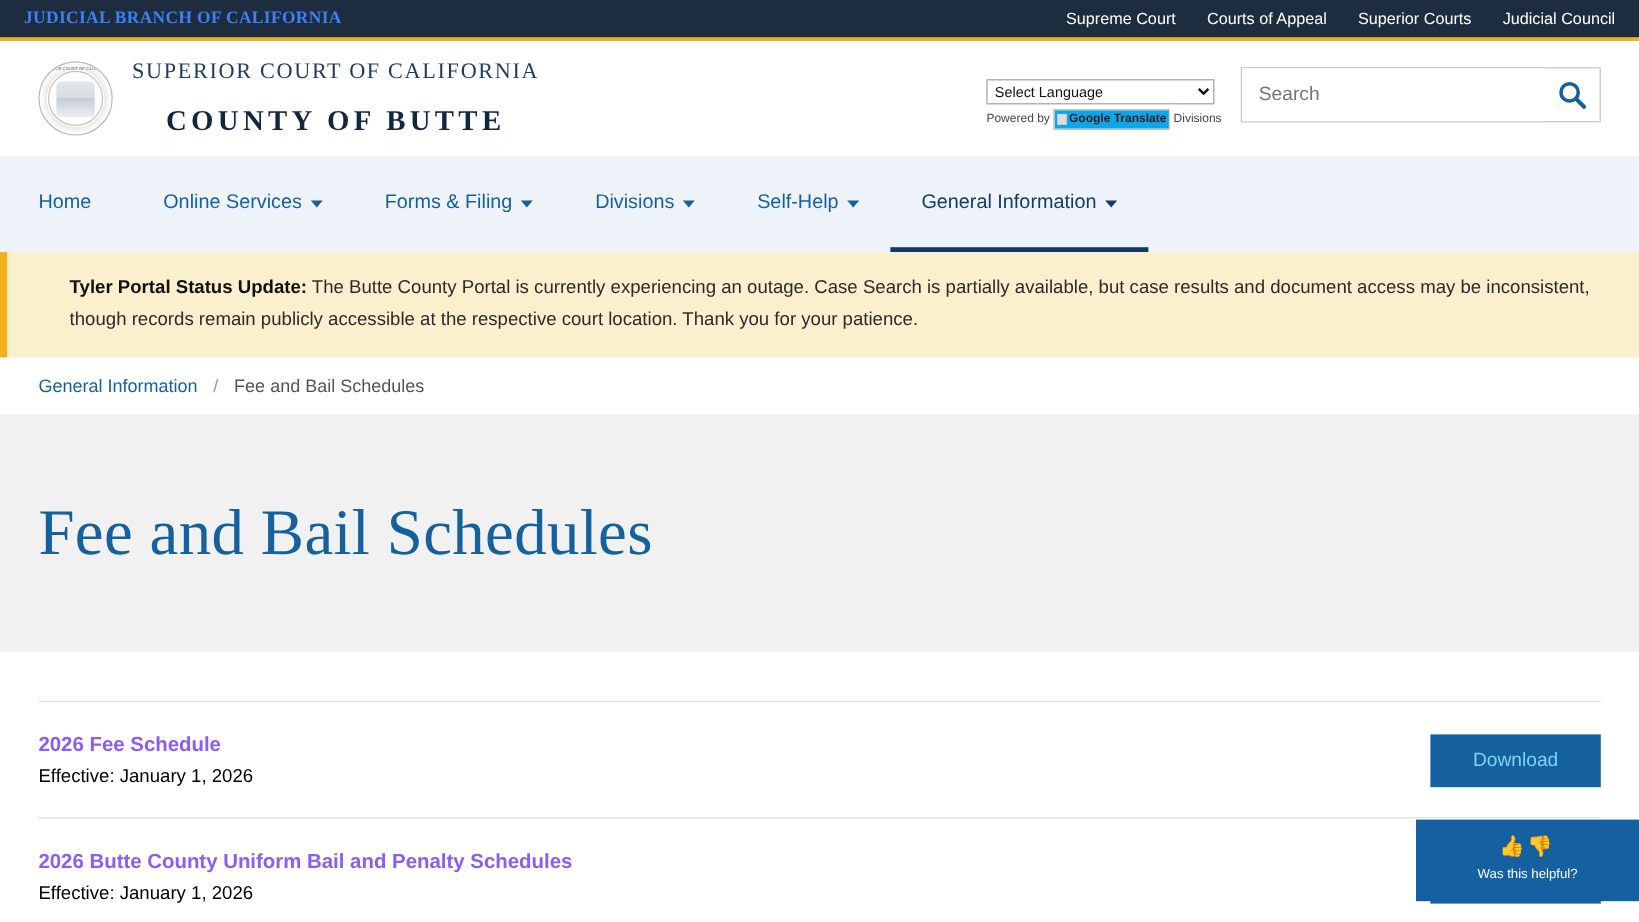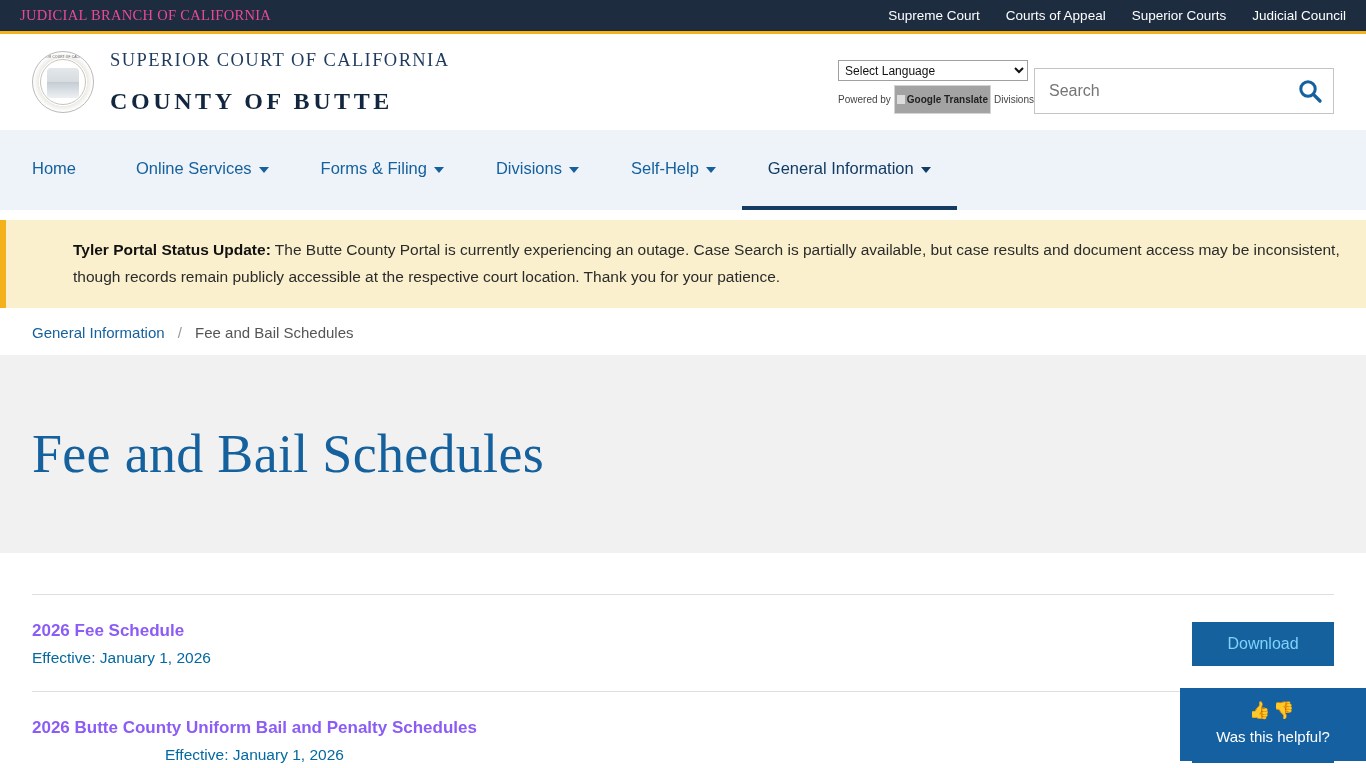--- a/index.html
+++ b/index.html
@@ -16,23 +16,23 @@
   .topbar {
     height: 34px;
     background: #1d2d3f;
     border-bottom: 3px solid #f3b21b;
     display: flex;
     align-items: center;
     justify-content: space-between;
     padding: 0 20px;
   }
   .topbar-brand {
-    color: #ec4899;
+    color: #3b82f6;
     font-family: "Liberation Serif", serif;
-    font-weight: normal;
+    font-weight: bold;
     font-size: 14.5px;
     letter-spacing: 0.3px;
   }
   .topbar-links {
     display: flex;
     gap: 26px;
   }
   .topbar-links a {
     color: #ffffff;
     font-size: 13.5px;
@@ -91,25 +91,27 @@
     letter-spacing: 1.4px;
     color: #1f3a5f;
   }
   .court-line2 {
     font-family: "Liberation Serif", serif;
     font-size: 24px;
     font-weight: bold;
     letter-spacing: 3.6px;
     color: #12273f;
     margin-top: 17px;
+    text-align: center;
   }
   .masthead-right {
     margin-left: auto;
     display: flex;
-    align-items: flex-end;
+    align-items: flex-start;
+    gap: 16px;
   }
   .translate-block { padding-top: 10px; }
   .lang-select {
     width: 190px;
     height: 21px;
     font-size: 12px;
     font-family: "Liberation Sans", sans-serif;
     border: 1px solid #a0a0a0;
     background: #ffffff;
     color: #111;
@@ -122,23 +124,23 @@
     display: flex;
     align-items: center;
     gap: 3px;
     white-space: nowrap;
   }
   .gt-badge {
     display: inline-flex;
     align-items: center;
     gap: 2px;
     border: 1px solid #d4d4d4;
-    background: #a3a3a3;
+    background: #0ea5e9;
     padding: 0 2px;
-    height: 29px;
+    height: 17px;
     font-size: 10px;
     color: #222;
     font-weight: bold;
   }
   .gt-badge .brk { width: 8px; height: 9px; background: #dcdcdc; display: inline-block; }
   .search-wrap {
     display: flex;
     align-items: center;
     width: 300px;
     height: 46px;
@@ -197,25 +199,24 @@
     border-right: 5px solid transparent;
     border-top: 6px solid #15619e;
     margin-top: 3px;
   }
   .nav-item.active .caret { border-top-color: #123c63; }
 
   
   .alert {
     background: #faf0cd;
     border-left: 6px solid #f3b21b;
-    padding: 16px 24px 18px 67px;
+    padding: 16px 24px 18px 52px;
     font-size: 15.5px;
     line-height: 1.75;
     color: #2b2b2b;
-    margin-top: 10px;
   }
   .alert b { color: #111; }
 
   
   .breadcrumb {
     padding: 16px 32px 14px;
     font-size: 15px;
     background: #ffffff;
     color: #555;
   }
@@ -254,23 +255,22 @@
     padding: 26px 0 24px;
     position: relative;
   }
   .doc-title {
     font-size: 17px;
     font-weight: bold;
     color: #8b5cf6;
   }
   .doc-sub {
     font-size: 15.5px;
-    color: #0369a1;
+    color: #000000;
     margin-top: 8px;
-    text-align: center;
   }
   .doc-actions { margin-left: auto; }
   .download-btn {
     display: inline-flex;
     align-items: center;
     justify-content: center;
     width: 142px;
     height: 44px;
     background: #15619e;
     color: #7dd3fc;
@@ -291,21 +291,21 @@
     text-align: center;
     padding: 14px 10px 16px;
     z-index: 5;
   }
   .feedback-icons {
     font-size: 17px;
     letter-spacing: 2px;
     line-height: 1;
     margin-bottom: 9px;
   }
-  .feedback-label { font-size: 15px; text-align: center; }
+  .feedback-label { font-size: 11px; text-align: center; }
 
   .page-wrap { position: relative; }
 </style>
 </head>
 <body>
 
 <div class="page-wrap">
 
   <div class="topbar">
     <div class="topbar-brand">JUDICIAL BRANCH OF CALIFORNIA</div>

